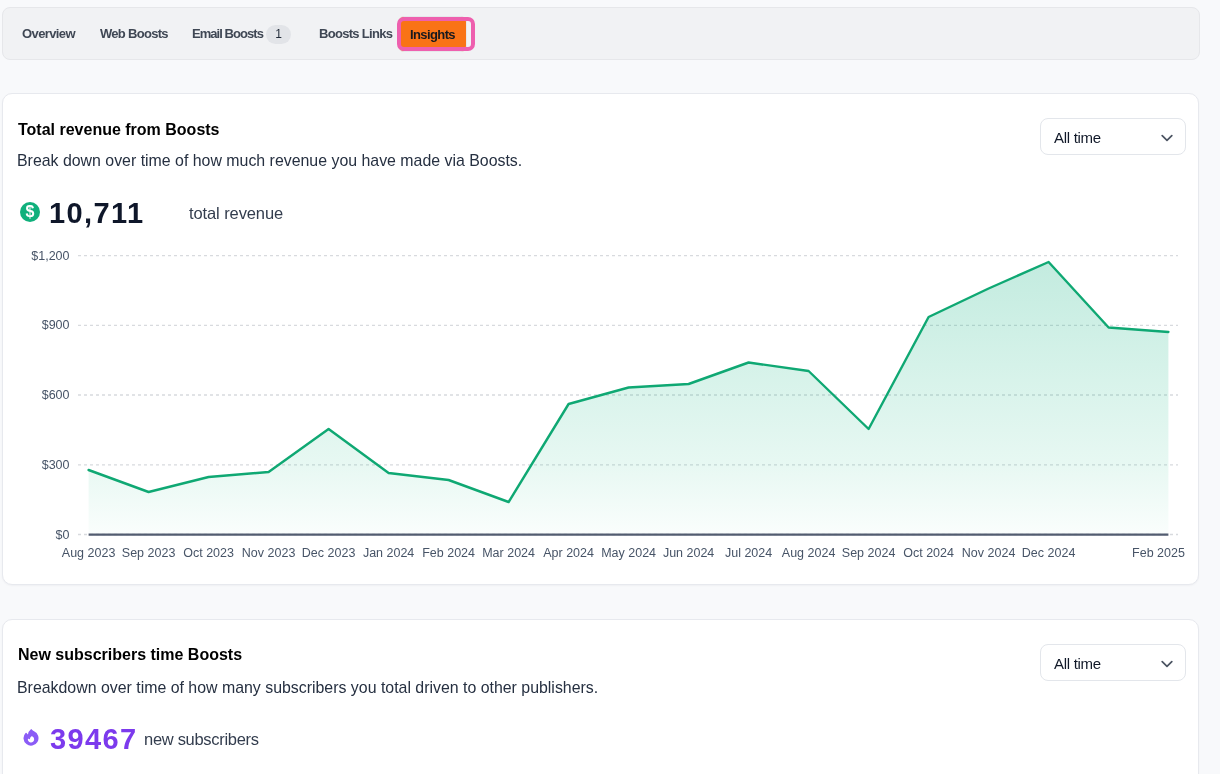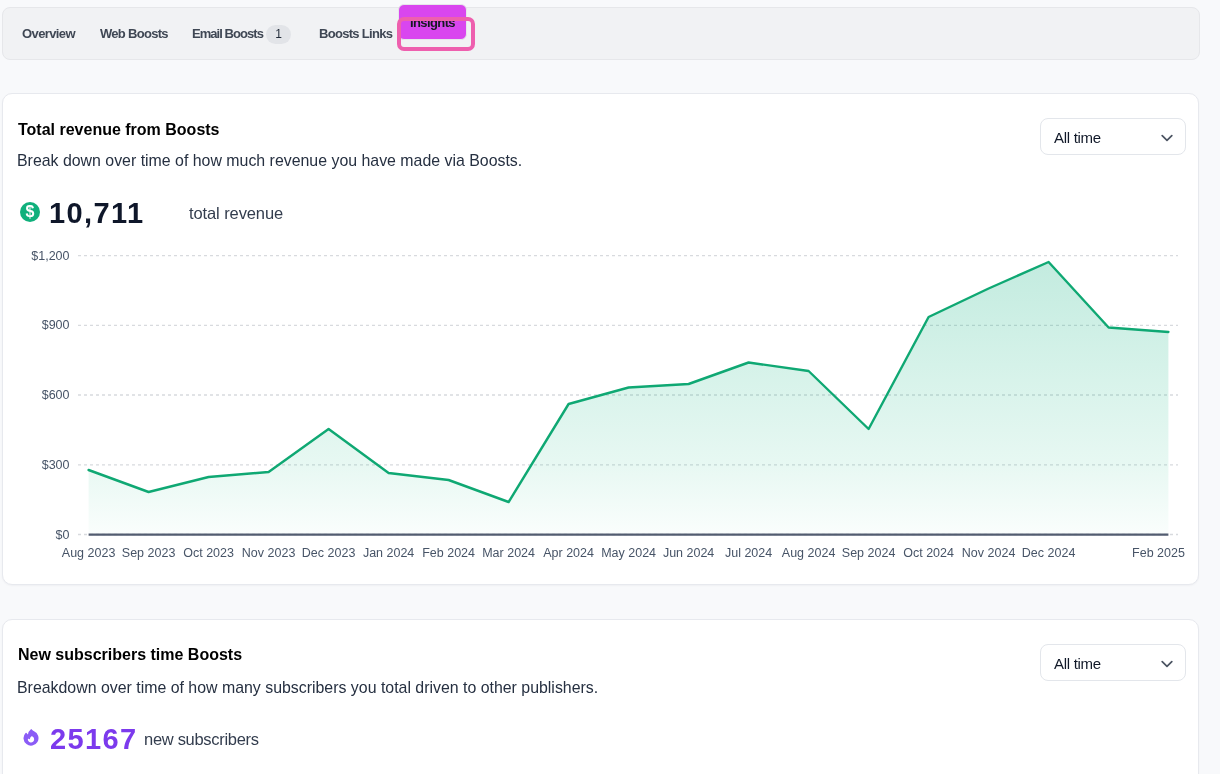--- a/index.html
+++ b/index.html
@@ -17,22 +17,22 @@
     left:2px; top:7px; width:1198px; height:53px;
     background:#f1f2f4;
     border:1px solid #e6e7ea;
     border-radius:8px;
   }
   .tab {
     font-size:13px; font-weight:700; color:#3f4754;
     top:26px; white-space:nowrap;
   }
   #activeTab {
-    left:398px; top:4px; width:69px; height:36px;
-    background:#d946ef; border:1px solid #e6e7ea; border-radius:6px;
+    left:398px; top:16px; width:69px; height:36px;
+    background:#f97316; border:1px solid #e6e7ea; border-radius:6px;
   }
   #activeTab span {
     position:absolute; left:0; right:0; top:10px; text-align:center;
     font-size:13px; font-weight:700; color:#16191f; letter-spacing:-0.6px;
   }
   #pinkbox {
     left:397px; top:17px; width:78px; height:34px;
     border:4px solid #ee5fae; border-radius:7px;
   }
   #badge {
@@ -147,20 +147,20 @@
       <text x="1158.5" y="557">Feb 2025</text>
     </g>
   </svg>
 
   <div class="abs card" id="card2"></div>
   <div class="abs h2" style="left:18px; top:646px;">New subscribers time Boosts</div>
   <div class="abs sub" style="left:17px; top:678.5px;">Breakdown over time of how many subscribers you total driven to other publishers.</div>
   <svg class="abs" style="left:21px; top:727px;" width="20" height="21" viewBox="0 0 24 24">
     <path fill="#8b5cf6" fill-rule="evenodd" d="M12.963 2.286a.75.75 0 0 0-1.071-.136 9.742 9.742 0 0 0-3.539 6.176 7.547 7.547 0 0 1-1.705-1.715.75.75 0 0 0-1.152-.082A9 9 0 1 0 15.68 4.534a7.46 7.46 0 0 1-2.717-2.248ZM15.75 14.25a3.75 3.75 0 1 1-7.313-1.172c.628.465 1.35.81 2.133 1a5.99 5.99 0 0 1 1.925-3.546 3.75 3.75 0 0 1 3.255 3.718Z" clip-rule="evenodd"></path>
   </svg>
-  <div class="abs bignum" style="left:50px; top:723px; color:#7c3aed;">25167</div>
+  <div class="abs bignum" style="left:50px; top:723px; color:#7c3aed;">39467</div>
   <div class="abs metriclabel" style="left:144px; top:729.5px; letter-spacing:-0.3px;text-align:right;">new subscribers</div>
   <div class="abs dropdown" style="top:644px;">
     <span class="dtext">All time</span>
     <svg width="12" height="12" viewBox="0 0 12 12">
       <path d="M1.2 3.6 L6 8.4 L10.8 3.6" fill="none" stroke="#4b5462" stroke-width="1.7" stroke-linecap="round" stroke-linejoin="round"></path>
     </svg>
   </div>
 
 </body></html>

